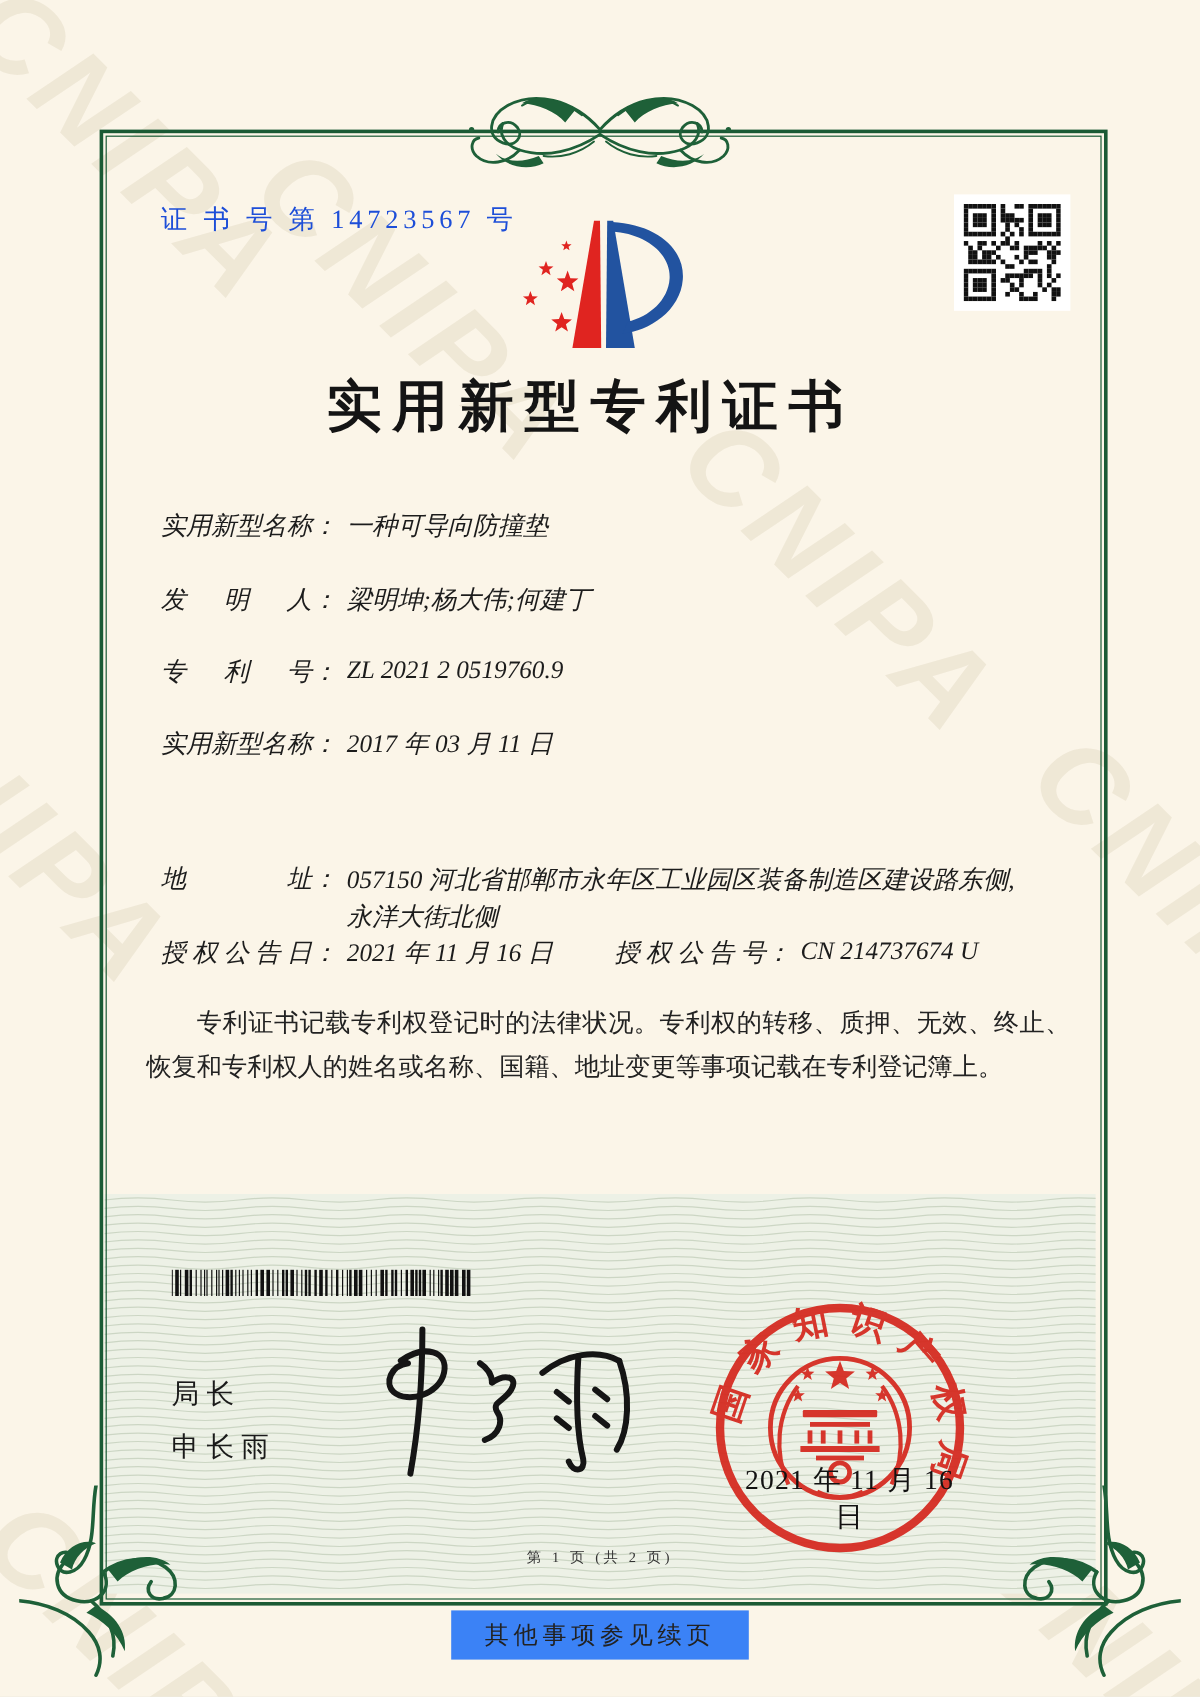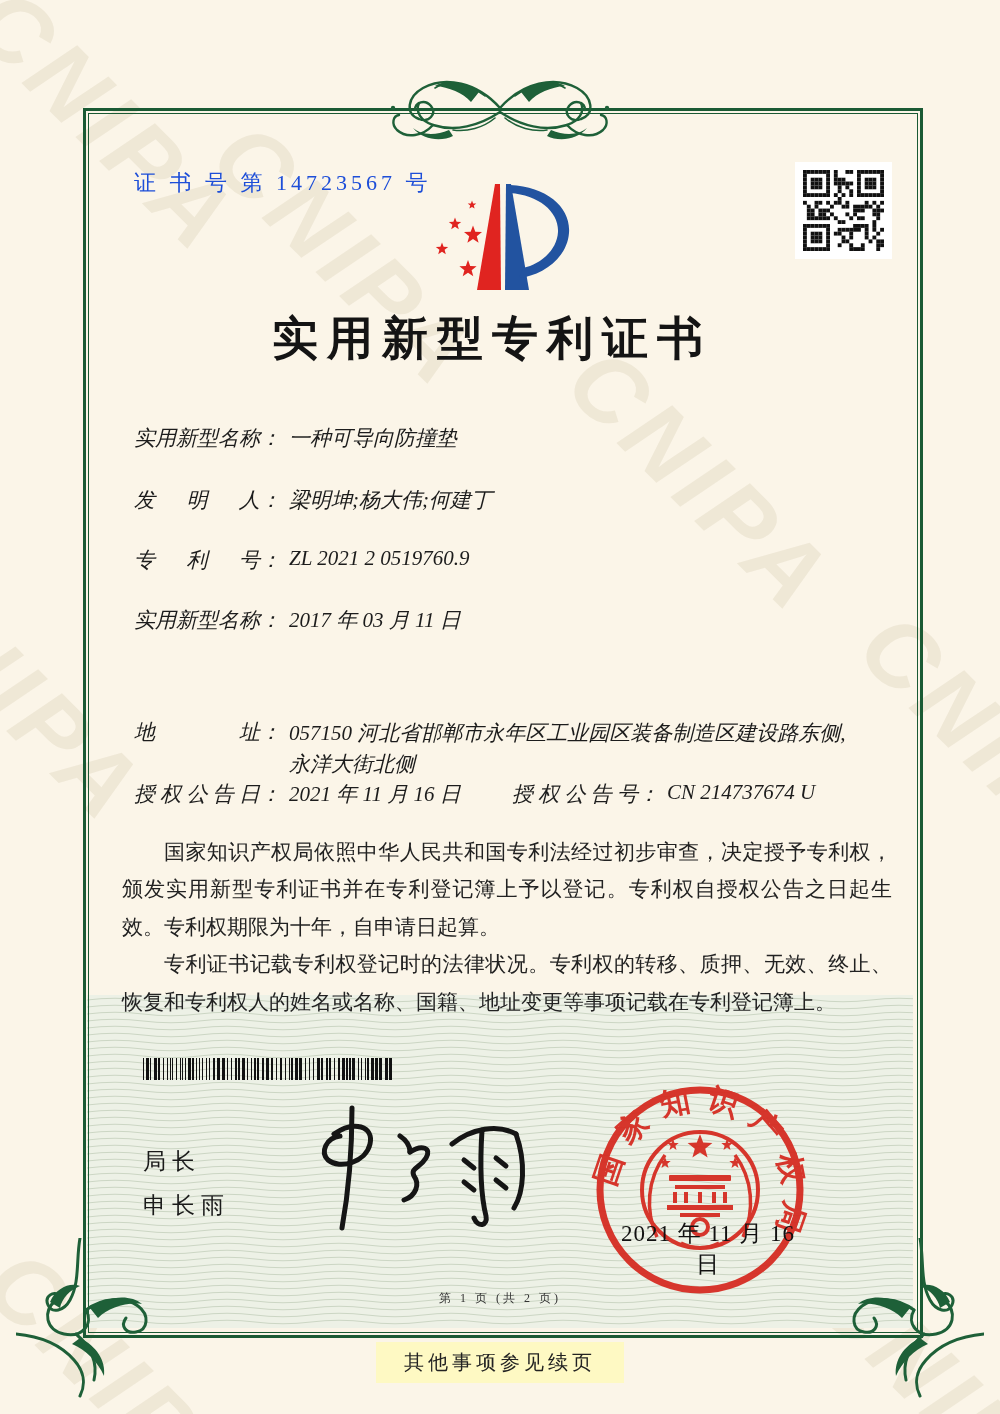--- a/index.html
+++ b/index.html
@@ -58,21 +58,21 @@
             font-family:Liberation Mono, monospace;letter-spacing:6px;}
   .signature{position:absolute;left:282px;top:1100px;z-index:5;}
   .signature path{stroke:#151515;stroke-width:5;fill:none;stroke-linecap:round;}
 
   .seal{position:absolute;left:585px;top:1075px;z-index:4;}
   .seal-date{position:absolute;left:608px;top:1218px;width:200px;z-index:6;text-align:center;
              font-size:23px;color:#111;letter-spacing:1px;}
 
   .page-info{position:absolute;left:0;right:0;top:1290px;z-index:5;text-align:center;font-size:12px;
              letter-spacing:3px;color:#333;}
-  .cont-note{position:absolute;left:50%;top:1342px;transform:translateX(-50%);z-index:5;background:#fef9c3;
+  .cont-note{position:absolute;left:50%;top:1342px;transform:translateX(-50%);z-index:5;background:#3b82f6;
              padding:7px 28px;font-size:20px;letter-spacing:4px;color:#222;white-space:nowrap;}
 </style>
 </head>
 <body>
 
 <div class="page">
 
   <div class="wm wm1">CNIPA</div>
   <div class="wm wm2">CNIPA</div>
   <div class="wm wm3">CNIPA</div>
@@ -421,21 +421,20 @@
   <div class="frow" style="top:780px">
     <span>
       <span class="flabel">授权公告日</span><span class="colon">：</span><span class="fvalue">2021 年 11 月 16 日</span>
     </span>
     <span class="col2">
       <span class="flabel">授权公告号</span><span class="colon">：</span><span class="fvalue">CN 214737674 U</span>
     </span>
   </div>
 
   <div class="body-text">
-    <p>国家知识产权局依照中华人民共和国专利法经过初步审查，决定授予专利权，颁发实用新型专利证书并在专利登记簿上予以登记。专利权自授权公告之日起生效。专利权期限为十年，自申请日起算。</p>
     <p>专利证书记载专利权登记时的法律状况。专利权的转移、质押、无效、终止、恢复和专利权人的姓名或名称、国籍、地址变更等事项记载在专利登记簿上。</p>
   </div>
 
   <svg class="barcode" id="barcode" width="256" height="22" viewBox="0 0 256 22">
       <rect x="0" y="0" width="1" height="22"></rect>
       <rect x="3" y="0" width="3" height="22"></rect>
       <rect x="7" y="0" width="1" height="22"></rect>
       <rect x="11" y="0" width="3" height="22"></rect>
       <rect x="15" y="0" width="2" height="22"></rect>
       <rect x="20" y="0" width="1" height="22"></rect>

